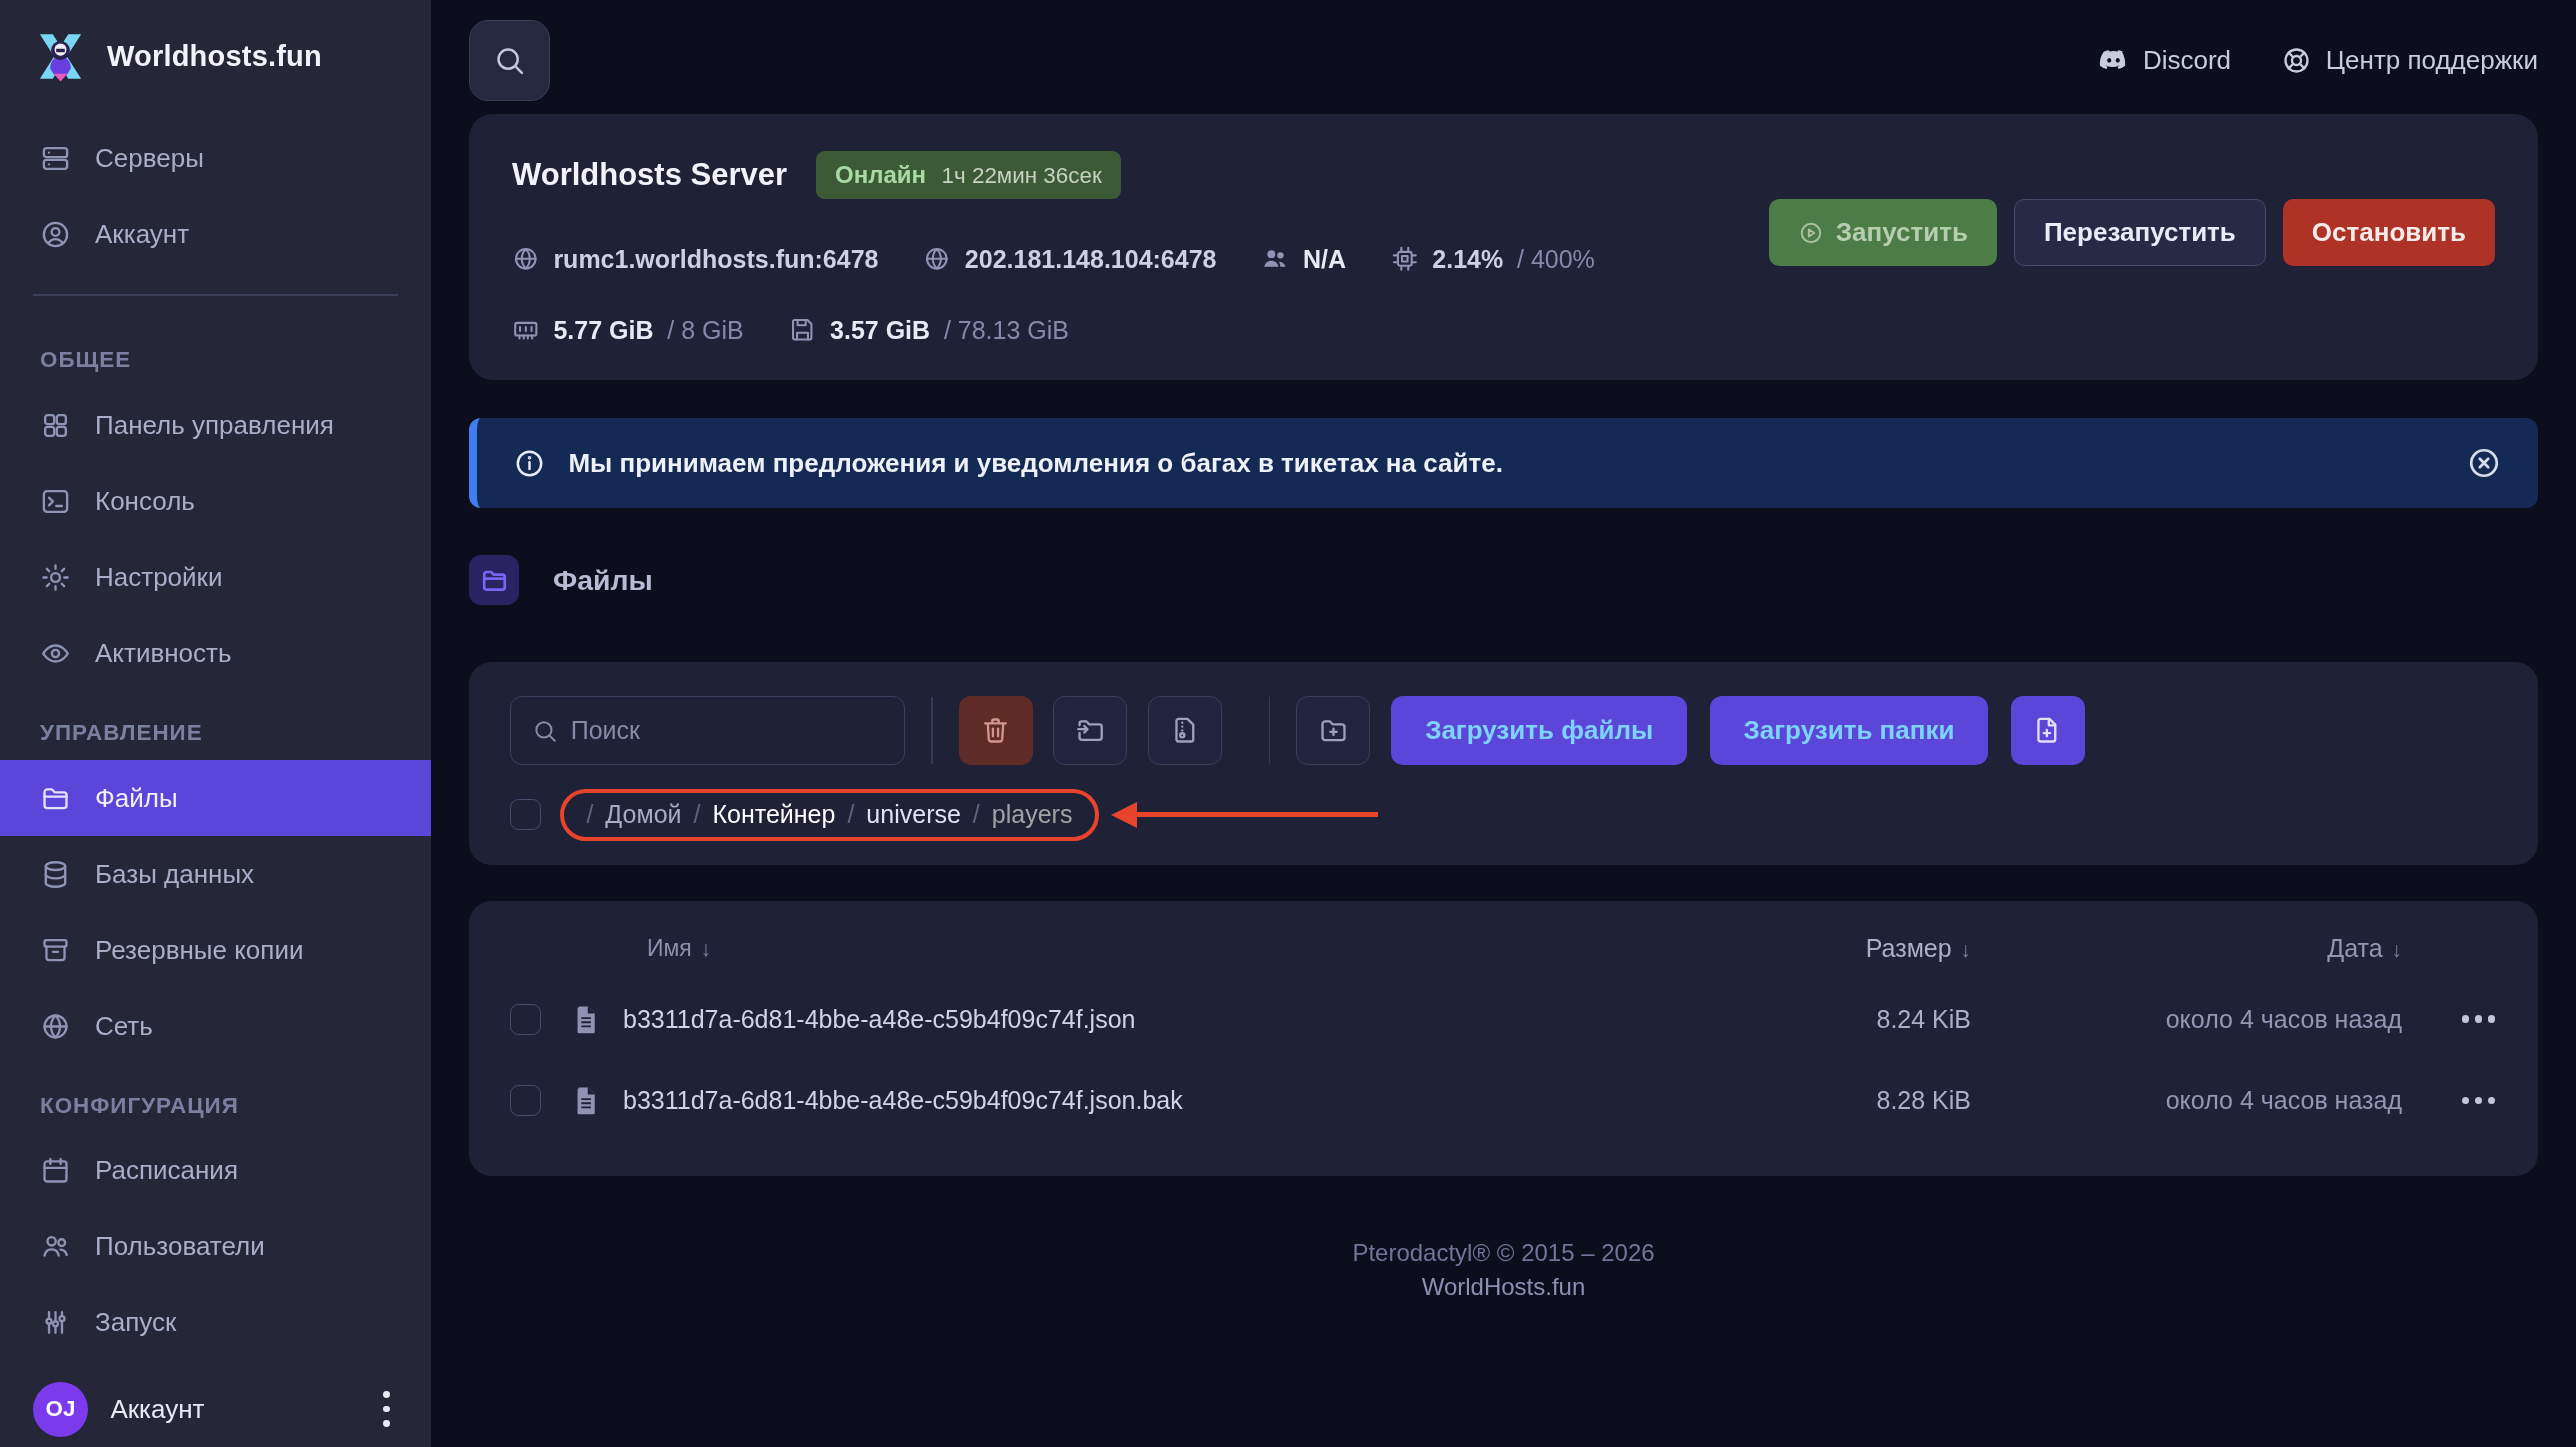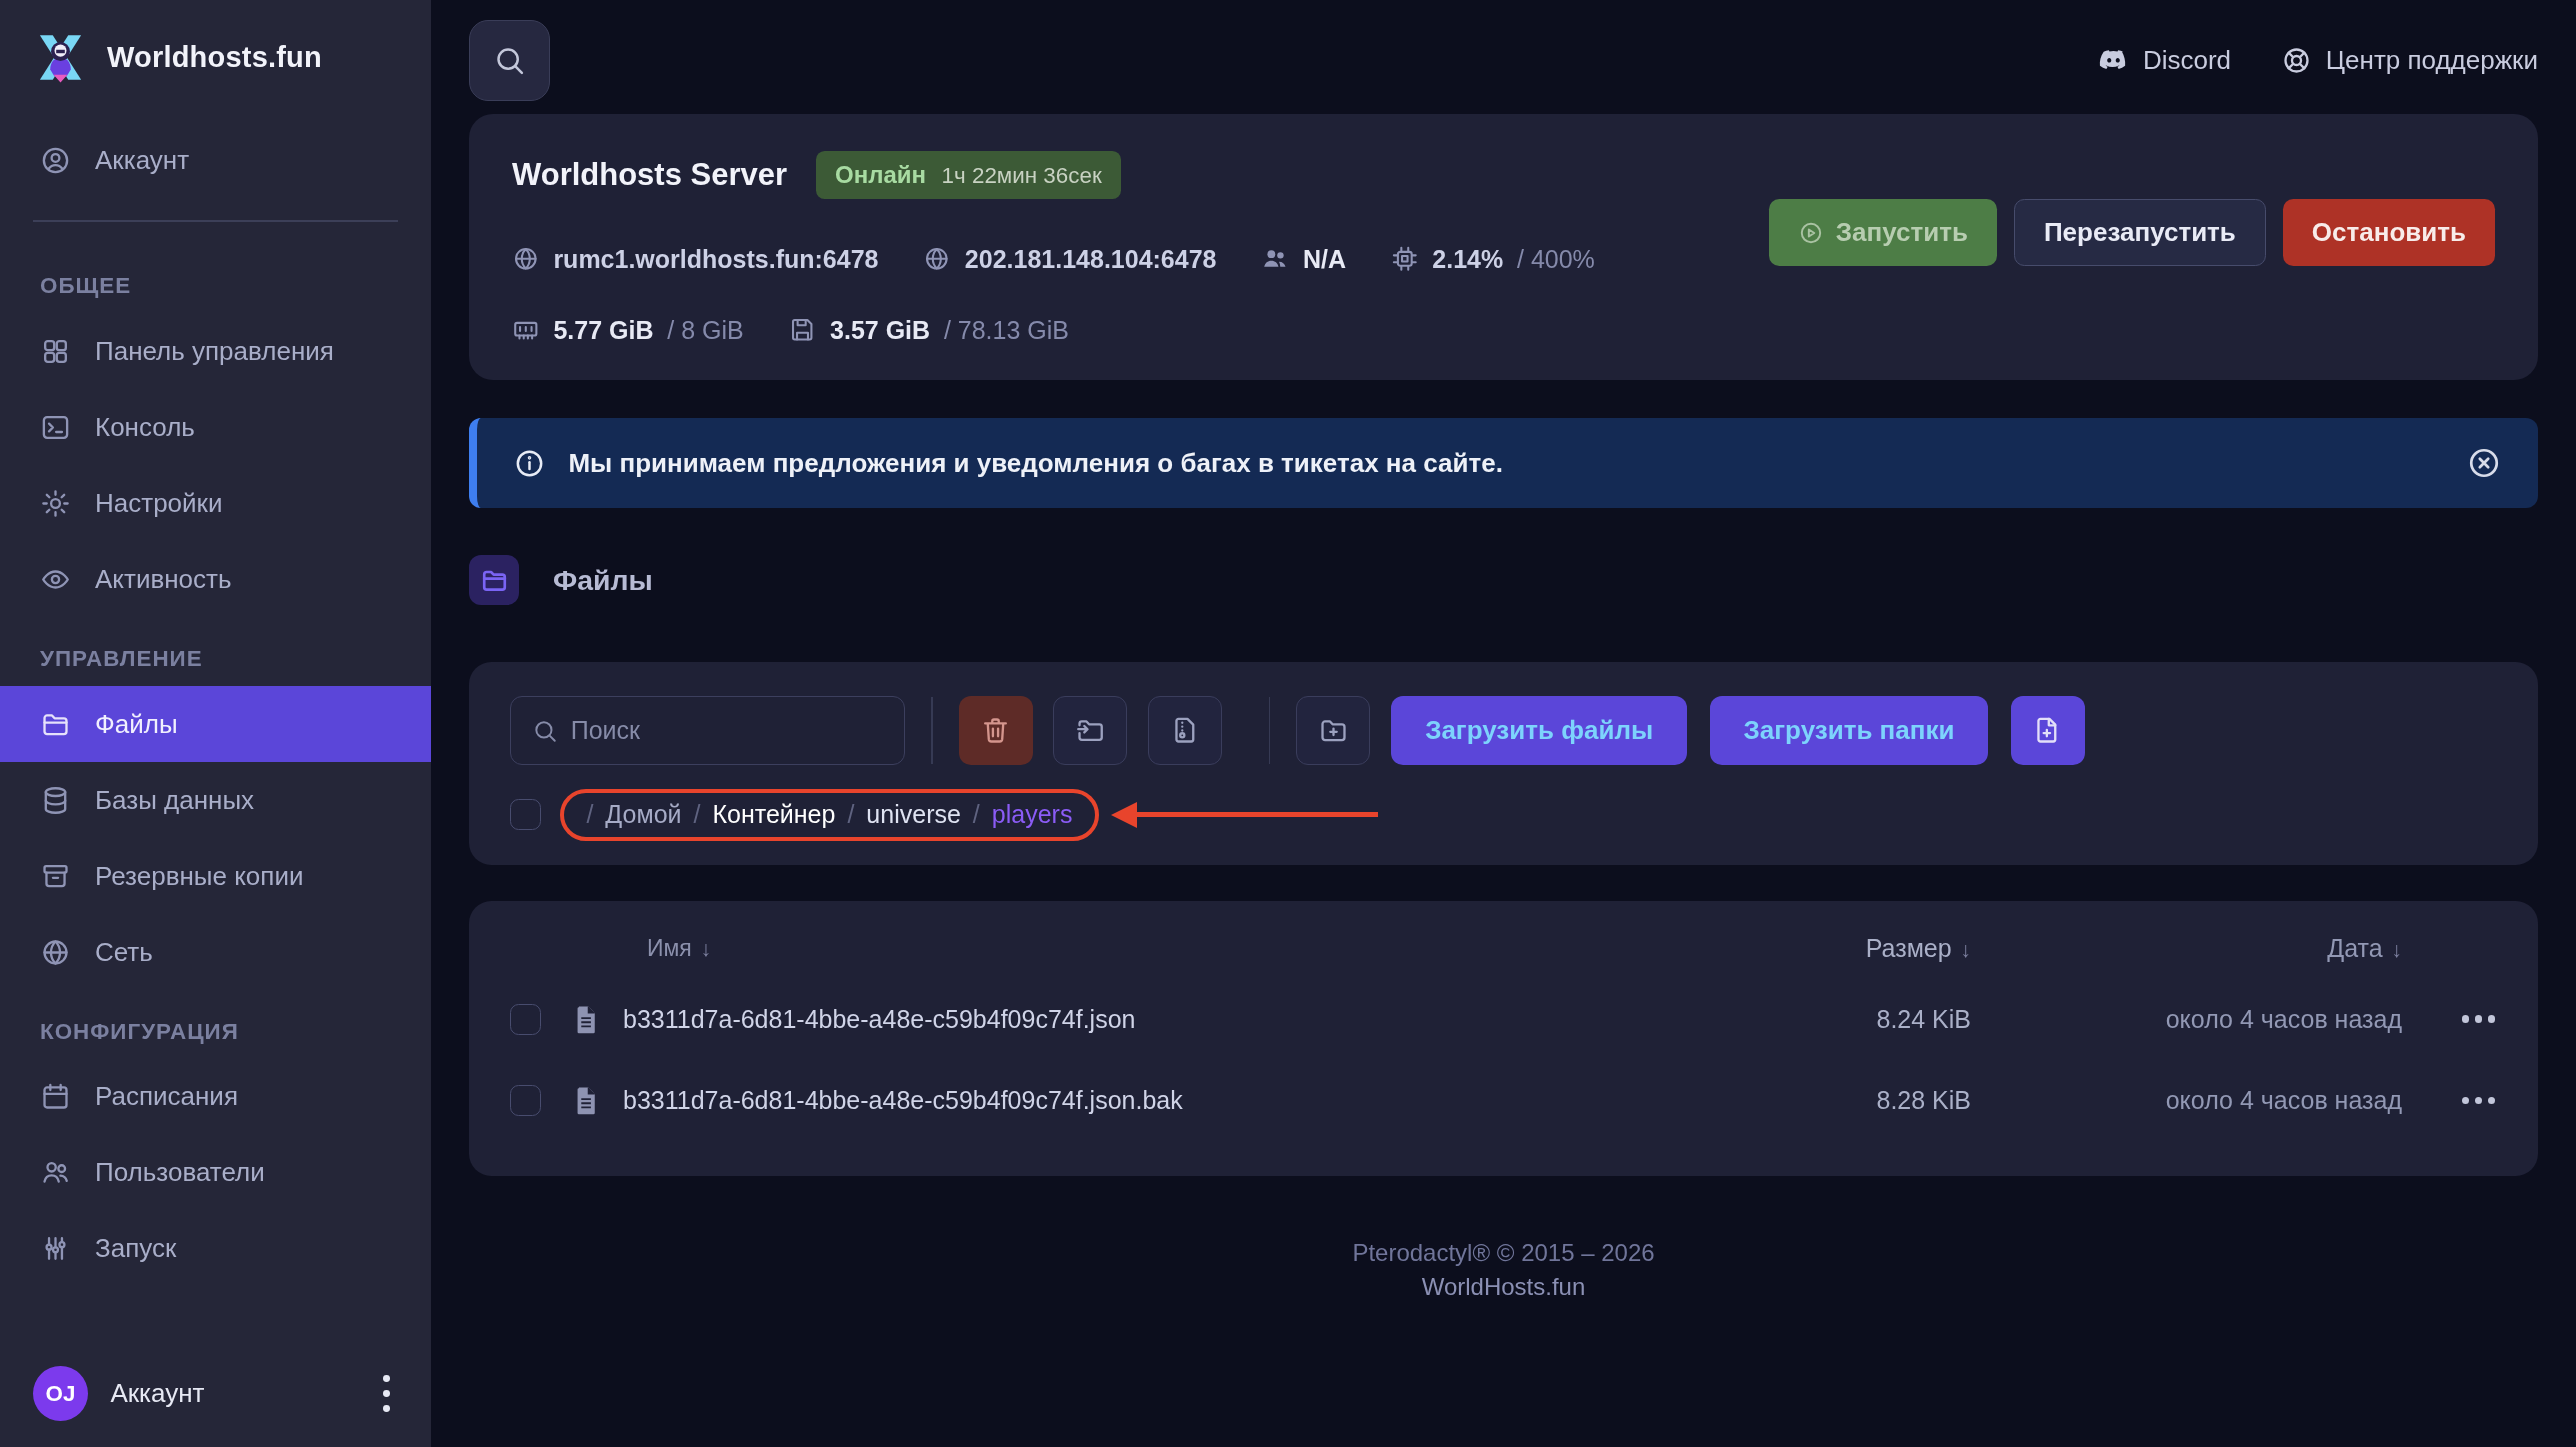--- a/index.html
+++ b/index.html
@@ -153,21 +153,21 @@
     background:transparent;box-sizing:border-box;cursor:pointer;flex:0 0 auto;
   }
   .crumb-annotation{
     margin-left:19px;border:4.3px solid #e8442c;border-radius:29px;
     padding:7.8px 22.4px;display:flex;align-items:center;gap:12px;font-size:25px;
   }
   .crumb-sep{color:#5f6380;}
   .crumb-home{color:#a6abc6;cursor:pointer;}
   .crumb-container{color:#ffffff;font-weight:400;cursor:pointer;}
   .crumb-dir{color:#dfe3f2;cursor:pointer;}
-  .crumb-current{color:#8b5cf6;}
+  .crumb-current{color:#a3a3a3;}
   .anno-arrow{display:flex;align-items:center;margin-left:12px;}
   .anno-arrow .head{
     width:0;height:0;border-top:13px solid transparent;border-bottom:13px solid transparent;
     border-right:26px solid #e8442c;
   }
   .anno-arrow .line{width:241px;height:5.2px;background:#e8442c;}
 
   
   .table-card{
     margin-top:36px;background:#1f2136;border-radius:22.4px;
@@ -208,20 +208,28 @@
       <circle cx="32" cy="24" r="7" fill="#efedf8"></circle>
       <path d="M27 23h10v4H27z" fill="#2b2150"></path>
       <path d="M24 52h16l-8 9z" fill="#e85bbf"></path>
     </svg>
     <span class="brand-name">Worldhosts.fun</span>
   </div>
 
   <nav class="nav">
     <div class="nav-item">
       <svg class="nico ic" viewBox="0 0 24 24">
+        <rect x="3" y="4" width="18" height="7" rx="2"></rect>
+          <rect x="3" y="13" width="18" height="7" rx="2"></rect>
+        <path d="M7 7.5h.01M7 16.5h.01"></path>
+      </svg>
+      <span>Серверы</span>
+    </div>
+    <div class="nav-item">
+      <svg class="nico ic" viewBox="0 0 24 24">
         <circle cx="12" cy="12" r="9"></circle>
           <circle cx="12" cy="10" r="3"></circle>
         <path d="M6.5 18.6c1.5-2 3.4-3 5.5-3s4 1 5.5 3"></path>
       </svg>
       <span>Аккаунт</span>
     </div>
 
     <div class="sb-divider"></div>
 
     <div class="section-label">ОБЩЕЕ</div>

